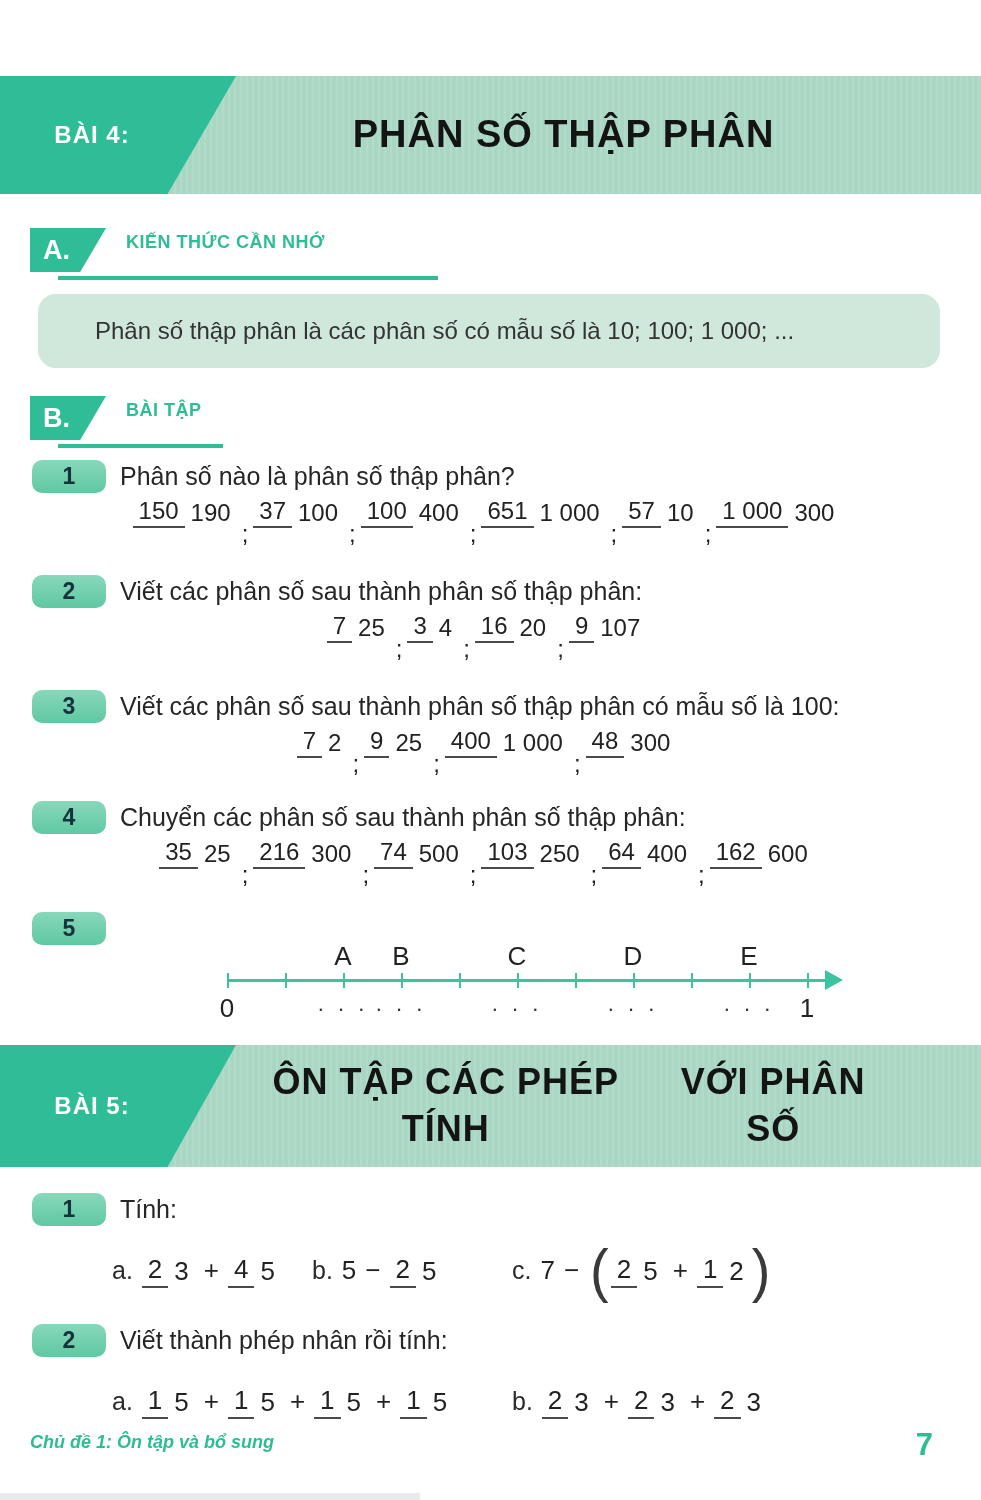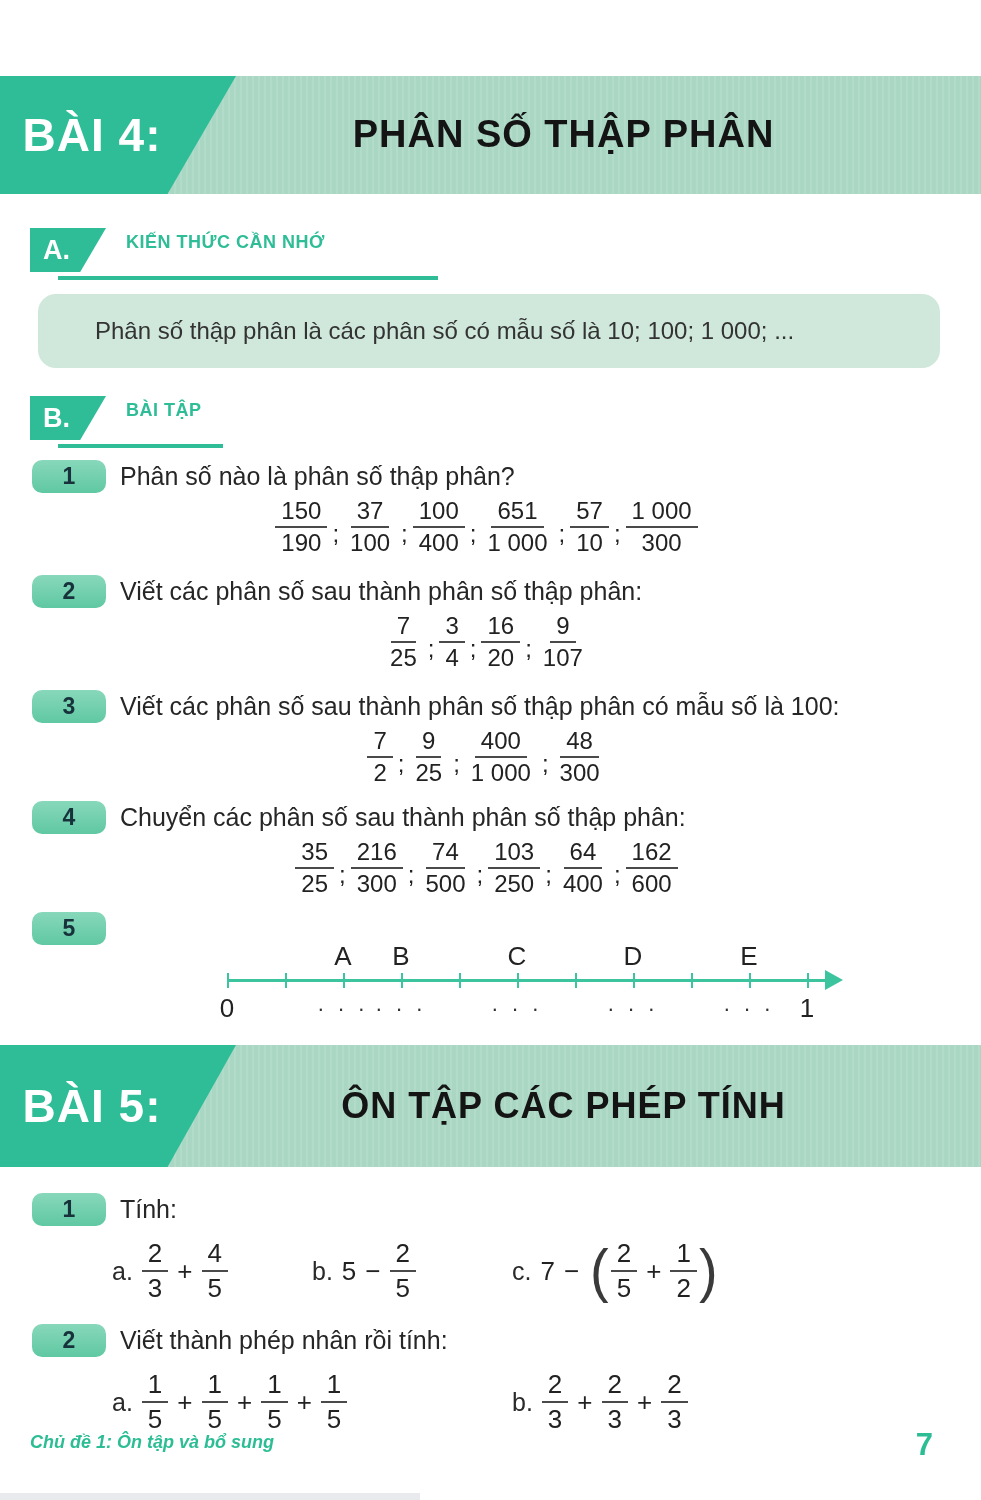--- a/index.html
+++ b/index.html
@@ -13,21 +13,21 @@
     background:#aad7c4;
     background-image:repeating-linear-gradient(90deg,rgba(255,255,255,.10) 0 2px,rgba(0,0,0,0) 2px 6px);
   }
   .banner.b5{height:122px;}
   .banner-label{
     position:absolute;left:0;top:0;bottom:0;width:236px;
     background:#2ebd97;
     clip-path:polygon(0 0,100% 0,71% 100%,0 100%);
     display:flex;align-items:center;justify-content:center;
     padding-right:52px;box-sizing:border-box;
-    color:#ffffff;font-weight:bold;font-size:46px;letter-spacing:1px;
+    color:#ffffff;font-weight:bold;font-size:24px;letter-spacing:1px;
   }
   .banner-title{
     position:absolute;left:236px;right:90px;top:0;bottom:0;
     display:flex;align-items:center;justify-content:center;text-align:center;
     color:#141414;font-weight:bold;font-size:38px;letter-spacing:1px;line-height:1.3;
   }
   .banner.b5 .banner-title{font-size:36px;flex-direction:row;}
   .mt-banner4{margin-top:76px;}
   .mt-banner5{margin-top:28px;}
   
@@ -63,21 +63,21 @@
     background:linear-gradient(180deg,#88d8bb,#5fc8a2);
     color:#17323b;font-weight:bold;font-size:23px;
     display:flex;align-items:center;justify-content:center;
   }
   .ex-prompt{font-size:25px;color:#262626;}
   
   .frac-row{
     display:flex;justify-content:center;align-items:flex-start;
     margin:4px 40px 0 0;min-height:62px;
   }
-  .frac{display:inline-flex;flex-direction:column;align-items:center;
+  .frac{display:inline-flex;flex-direction:row;align-items:center;
     font-size:24px;color:#222;line-height:1.18;}
   .fnum{padding:0 6px 1px 6px;border-bottom:2px solid #4a4a4a;}
   .fden{padding:1px 6px 0 6px;}
   .fsep{font-size:24px;color:#222;margin:0 5px;align-self:center;transform:translateY(6px);}
   
   .ex1{margin-top:20px;} .ex2{margin-top:16px;} .ex3{margin-top:16px;}
   .ex4{margin-top:12px;} .ex5{margin-top:12px;}
   
   .numberline{position:relative;height:72px;margin:0 0 0 195px;width:660px;}
   .nl-axis{position:absolute;top:34px;left:0;width:600px;height:3px;background:#3cc49e;}
@@ -292,20 +292,21 @@
         <div class="nl-dots" style="left: 522px;">. . .</div>
         <div class="nl-num" style="left: 0px;">0</div>
         <div class="nl-num" style="left: 580px;">1</div>
       </div>
   </div>
 
   <div class="banner b5 mt-banner5">
     <div class="banner-label">BÀI 5:</div>
     <div class="banner-title">
       <span>ÔN TẬP CÁC PHÉP TÍNH</span>
+      <span>VỚI PHÂN SỐ</span>
     </div>
   </div>
 
   <div class="exercise b5ex1">
     <div class="ex-head">
       <span class="ex-badge">1</span>
       <span class="ex-prompt">Tính:</span>
     </div>
     <div class="expr-row cols-200">
         <span class="expr-item">

